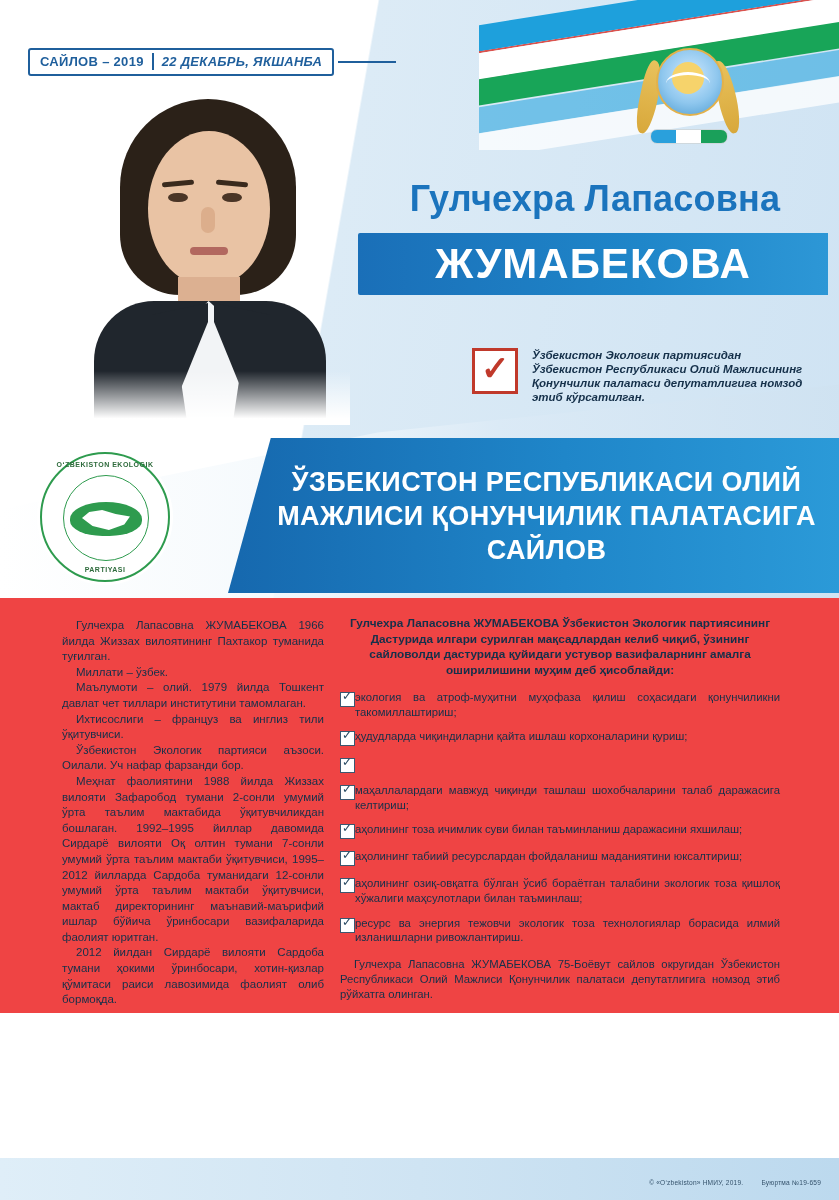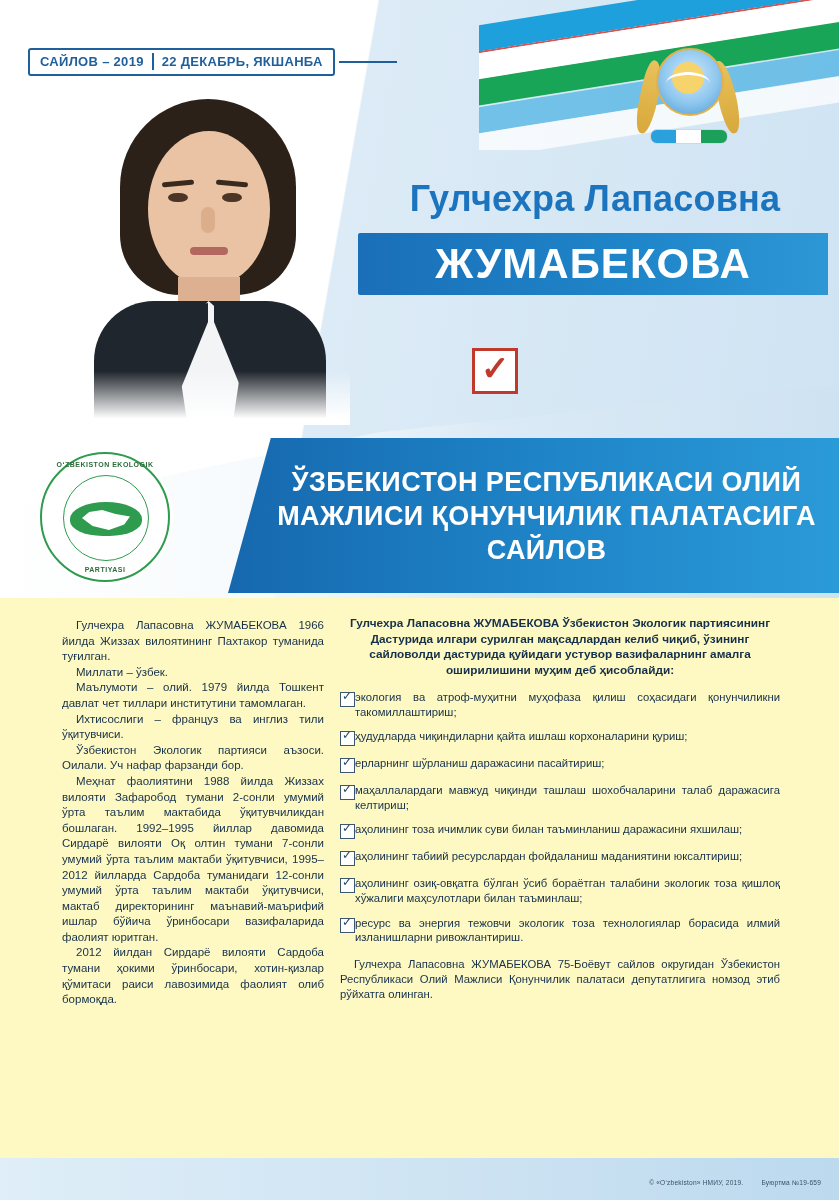--- a/index.html
+++ b/index.html
@@ -74,21 +74,21 @@
     display:flex;align-items:center;
   }
   .elect-box{
     border:2px solid #1f5f9c;border-radius:3px;
     padding:3px 10px 4px 10px;
     display:flex;align-items:center;gap:8px;
     background:rgba(255,255,255,.6);
   }
   .elect-box .t1{font-weight:bold;font-size:13px;color:#1f5f9c;letter-spacing:.3px;}
   .elect-box .divider{width:2px;height:17px;background:#1f5f9c;}
-  .elect-box .t2{font-weight:bold;font-size:13px;color:#1f5f9c;letter-spacing:.3px;}
+  .elect-box .t2{font-weight:bold;font-size:13px;color:#1f5f9c;letter-spacing:.3px;font-style:italic;}
   .elect-line{
     width:58px;height:2px;background:#1f5f9c;margin-left:4px;
   }
   
   .portrait{
     position:absolute;left:68px;top:95px;width:282px;height:330px;
   }
   .ph-hair{
     position:absolute;left:52px;top:4px;width:176px;height:196px;border-radius:88px 88px 60px 60px;
     background:#2b2118;
@@ -181,21 +181,21 @@
     clip-path:polygon(0 40%,15% 10%,42% 0,70% 20%,100% 32%,88% 72%,56% 100%,22% 80%);
   }
   .logo .arc-top,.logo .arc-bot{
     position:absolute;left:50%;transform:translateX(-50%);
     font-size:7px;font-weight:bold;color:#2e6b3c;letter-spacing:.5px;white-space:nowrap;
   }
   .logo .arc-top{top:7px;}
   .logo .arc-bot{bottom:7px;}
   
   .content{
-    position:absolute;left:0;top:598px;width:839px;height:560px;background:#fef9c3;
+    position:absolute;left:0;top:598px;width:839px;height:415px;background:#ef4444;
   }
   .col-left{
     position:absolute;left:62px;top:20px;width:262px;
     font-size:11.5px;line-height:15.6px;color:#15304a;text-align:justify;
   }
   .col-left p{margin:0 0 0 0;text-indent:14px;}
   .col-right{
     position:absolute;left:340px;top:18px;width:440px;
   }
   .right-lead{
@@ -278,20 +278,21 @@
 
   <div class="name-first">Гулчехра Лапасовна</div>
   <div class="name-last-wrap">
     <span class="name-last">ЖУМАБЕКОВА</span>
   </div>
 
   <div class="stmt">
     <div class="stmt-box">
       <span class="tick">✓</span>
     </div>
+    <div class="stmt-text">Ўзбекистон Экологик партиясидан Ўзбекистон Республикаси Олий Мажлисининг Қонунчилик палатаси депутатлигига номзод этиб кўрсатилган.</div>
   </div>
 
   <div class="head-block">
     <div class="head-text">ЎЗБЕКИСТОН РЕСПУБЛИКАСИ ОЛИЙ МАЖЛИСИ ҚОНУНЧИЛИК ПАЛАТАСИГА САЙЛОВ</div>
   </div>
 
   <div class="logo">
     <div class="arc-top">O‘ZBEKISTON EKOLOGIK</div>
     <div class="inner">
       <div class="leaf"></div>
@@ -319,21 +320,20 @@
         <div class="bullet">
           <span class="cbox"></span>
           <span class="btext">экология ва атроф-муҳитни муҳофаза қилиш соҳасидаги қонунчиликни такомиллаштириш;</span>
         </div>
         <div class="bullet">
           <span class="cbox"></span>
           <span class="btext">ҳудудларда чиқиндиларни қайта ишлаш корхоналарини қуриш;</span>
         </div>
         <div class="bullet">
           <span class="cbox"></span>
-          <span class="btext">ерларнинг шўрланиш даражасини пасайтириш;</span>
         </div>
         <div class="bullet">
           <span class="cbox"></span>
           <span class="btext">маҳаллалардаги мавжуд чиқинди ташлаш шоxобчаларини талаб даражасига келтириш;</span>
         </div>
         <div class="bullet">
           <span class="cbox"></span>
           <span class="btext">аҳолининг тоза ичимлик суви билан таъминланиш даражасини яхшилаш;</span>
         </div>
         <div class="bullet">

